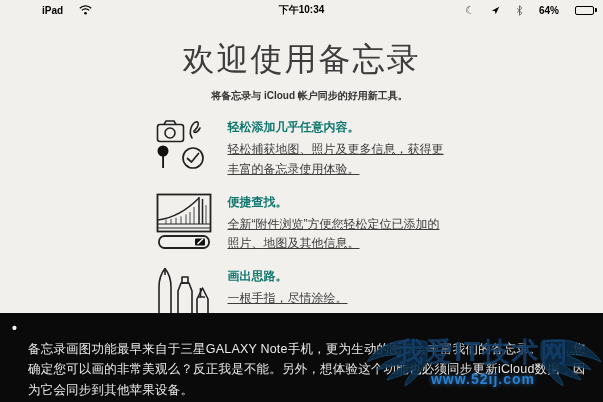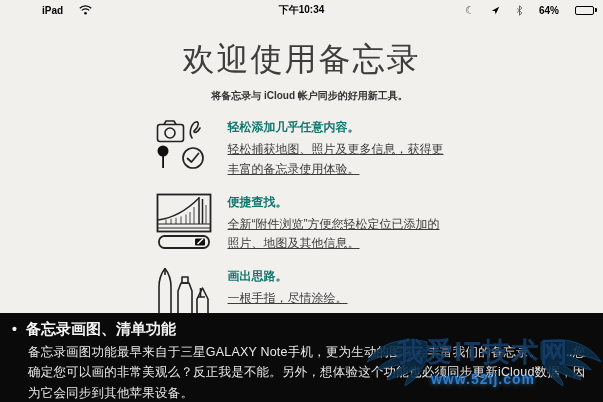--- a/index.html
+++ b/index.html
@@ -178,21 +178,20 @@
       </div>
 
     </div>
 
     <div class="closing">现在就享受这些功能。</div>
   </div>
 
   <div class="caption">
     <div class="caption-heading">
       <span class="bullet">•</span>
-      <span>备忘录画图、清单功能</span>
     </div>
     <div class="caption-body">备忘录画图功能最早来自于三星GALAXY Note手机，更为生动的图像会丰富我们的备忘录。但.....您确定您可以画的非常美观么？反正我是不能。另外，想体验这个功能也必须同步更新iCloud数据，因为它会同步到其他苹果设备。</div>
 
     <div class="watermark">
       <svg class="wing left" width="64" height="58" viewBox="0 0 64 58">
         <g fill="#0d2d49" stroke="#16507e" stroke-width="0.8">
           <path d="M62 6 C40 0 14 6 2 26 C14 20 26 18 36 19 C24 24 16 28 12 34 C22 31 32 29 40 29 C30 35 24 39 22 44 C32 41 42 38 50 33 C44 40 40 45 40 50 C50 44 58 34 62 22 Z"></path>
         </g>
       </svg>
       <svg class="wing right" width="64" height="58" viewBox="0 0 64 58">

